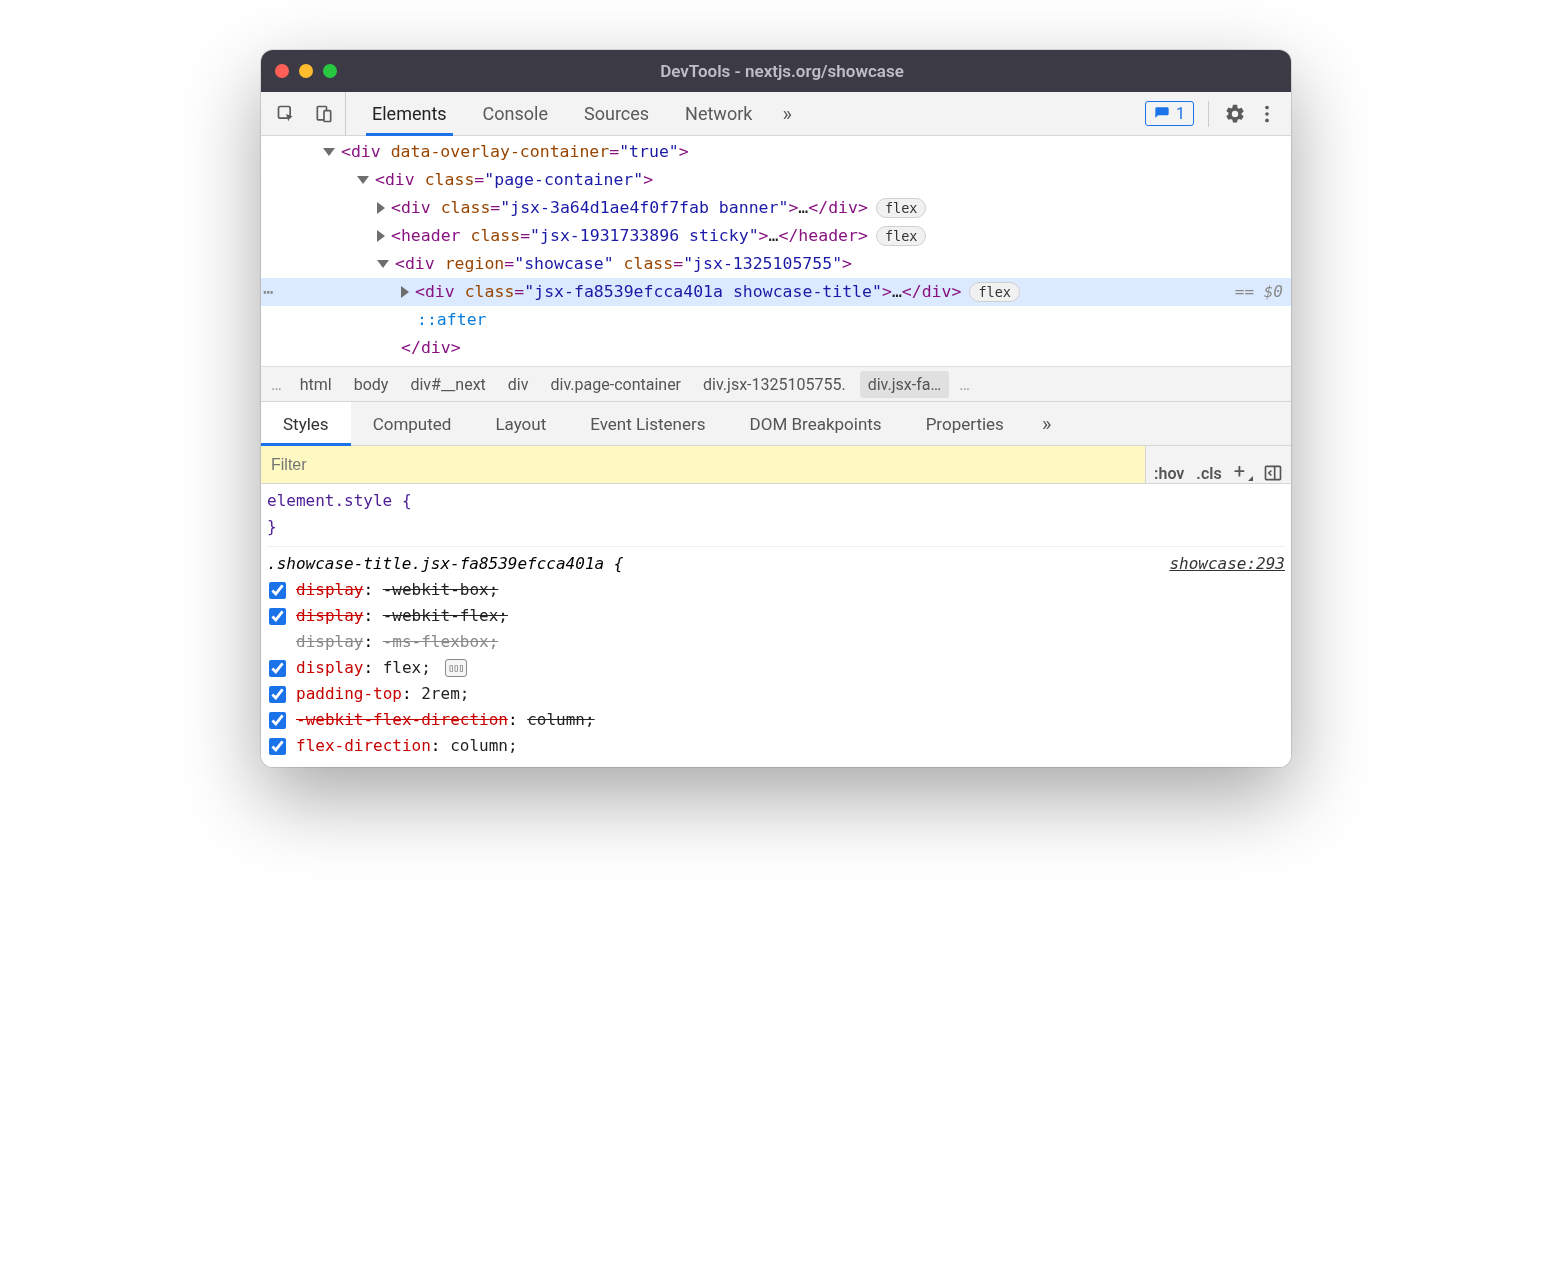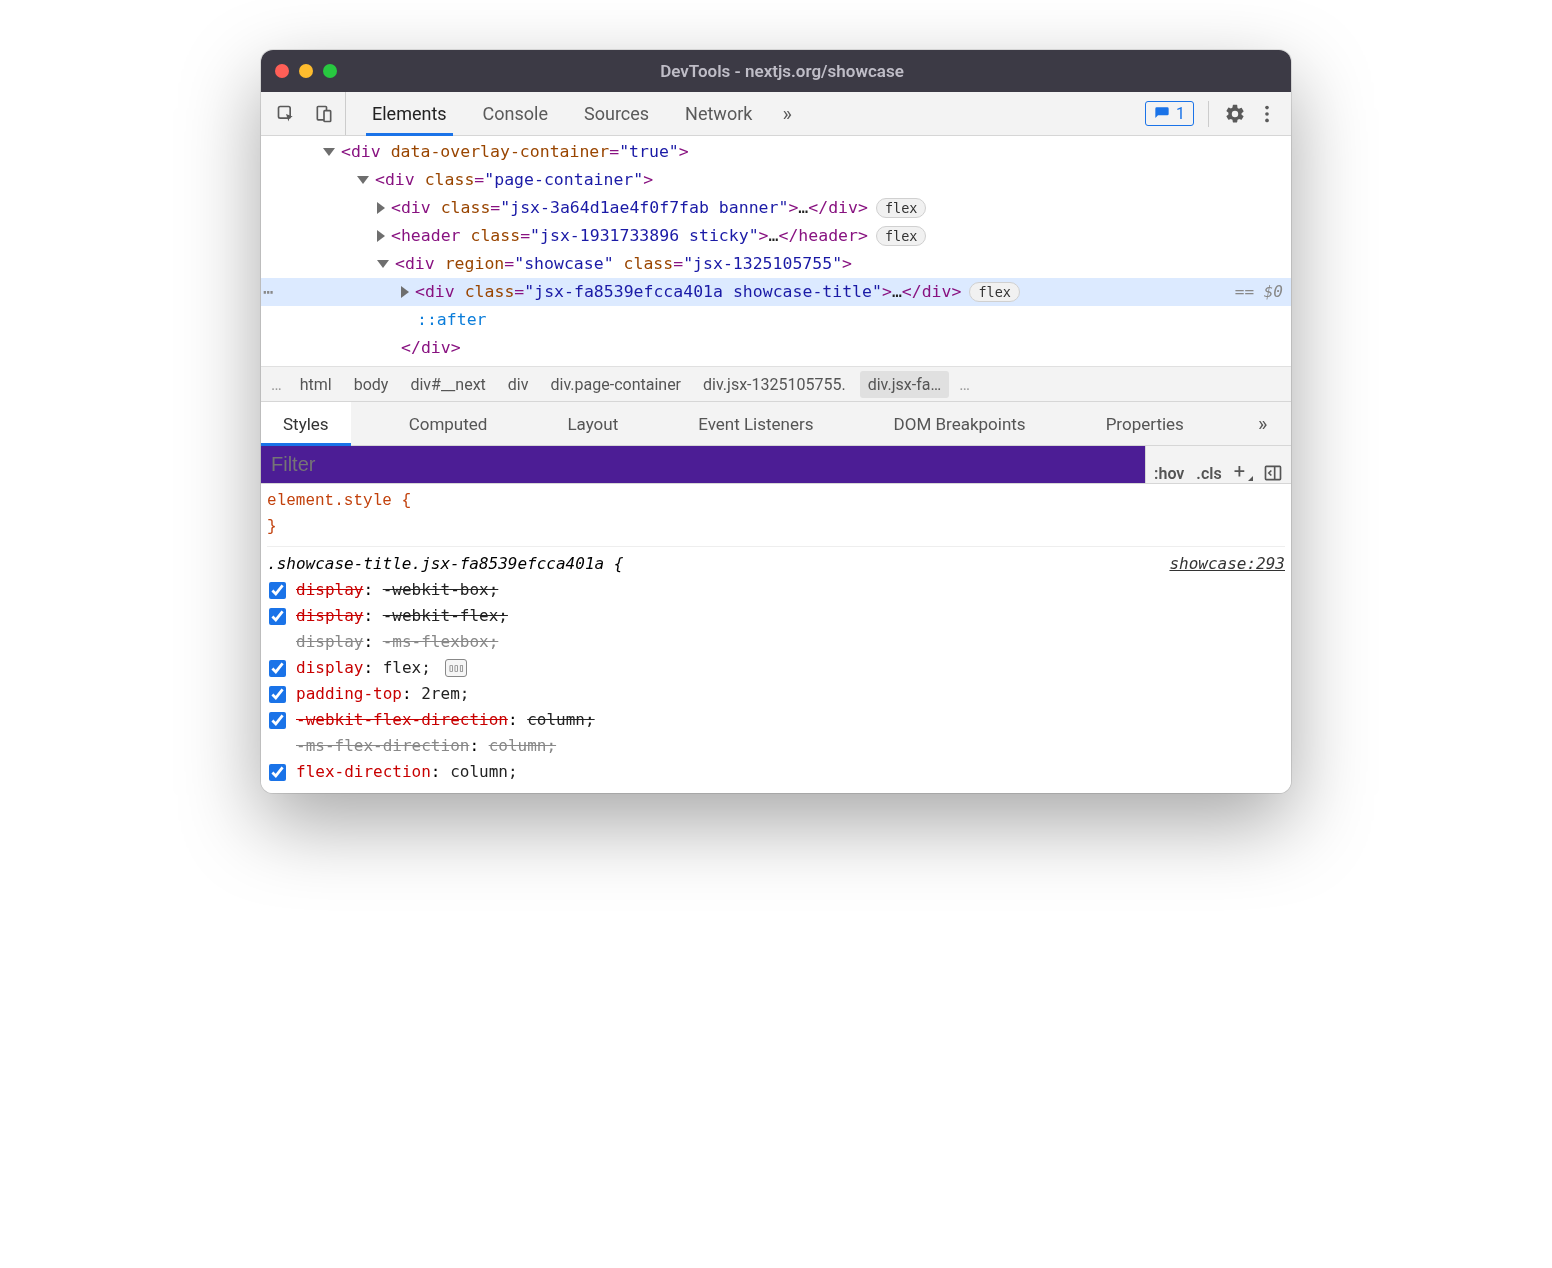--- a/index.html
+++ b/index.html
@@ -229,21 +229,20 @@
     border-radius: 3px;
   }
   .crumb-ell { color: #999; padding: 0 4px; }
   
   .panel-tabs {
     display: flex;
     align-items: center;
     height: 44px;
     background: #f3f3f3;
     border-bottom: 1px solid #d6d6d6;
-    gap: 36px;
   }
   .panel-tab {
     padding: 0 22px;
     height: 100%;
     display: flex;
     align-items: center;
     font-size: 17px;
     color: #555;
     cursor: pointer;
     position: relative;
@@ -269,24 +268,24 @@
   .filter-bar {
     display: flex;
     align-items: stretch;
     height: 38px;
     border-bottom: 1px solid #d6d6d6;
   }
   .filter-input {
     flex: 1;
     border: none;
     outline: none;
-    font-size: 20px;
+    font-size: 16px;
     padding: 0 10px;
     color: #888;
-    background: #4c1d95;
+    background: #fef9c3;
   }
   .filter-tools {
     display: flex;
     align-items: flex-end;
     background: #f3f3f3;
     border-left: 1px solid #d6d6d6;
     padding: 0 8px;
     gap: 12px;
     font-size: 16px;
     color: #555;
@@ -350,21 +349,21 @@
     border: 1px solid #888;
     border-radius: 3px;
     background: #f6f6f6;
     margin-left: 6px;
     align-items: center; justify-content: center;
     font-size: 10px; color: #555;
   }
   .flex-icon span {
     letter-spacing: -1px;
   }
-  .comment-grey { color: #c2410c; font-family: Liberation Mono, monospace; }
+  .comment-grey { color: #4c1d95; }
 </style>
 </head>
 <body>
 
 <div class="window">
 
   <div class="titlebar">
     <div class="traffic">
       <div class="dot" style="background:#ff5f57"></div>
       <div class="dot" style="background:#febc2e"></div>
@@ -601,24 +600,20 @@
           </span>
         </div>
         <div class="prop-row">
           <input type="checkbox" class="cb" checked="" style="">
           <span><span class="prop-name">padding-top</span>: <span class="prop-val">2rem;</span></span>
         </div>
         <div class="prop-row strike">
           <input type="checkbox" class="cb" checked="" style="">
           <span><span class="prop-name">-webkit-flex-direction</span>: <span class="prop-val">column;</span></span>
         </div>
-        <div class="prop-row strike grey">
-          <span class="cb-empty"></span>
-          <span><span class="prop-name">-ms-flex-direction</span>: <span class="prop-val">column;</span></span>
-        </div>
         <div class="prop-row">
           <input type="checkbox" class="cb" checked="" style="">
           <span><span class="prop-name">flex-direction</span>: <span class="prop-val">column;</span></span>
         </div>
       </div>
   </div>
 
 </div>
 
 </body></html>

